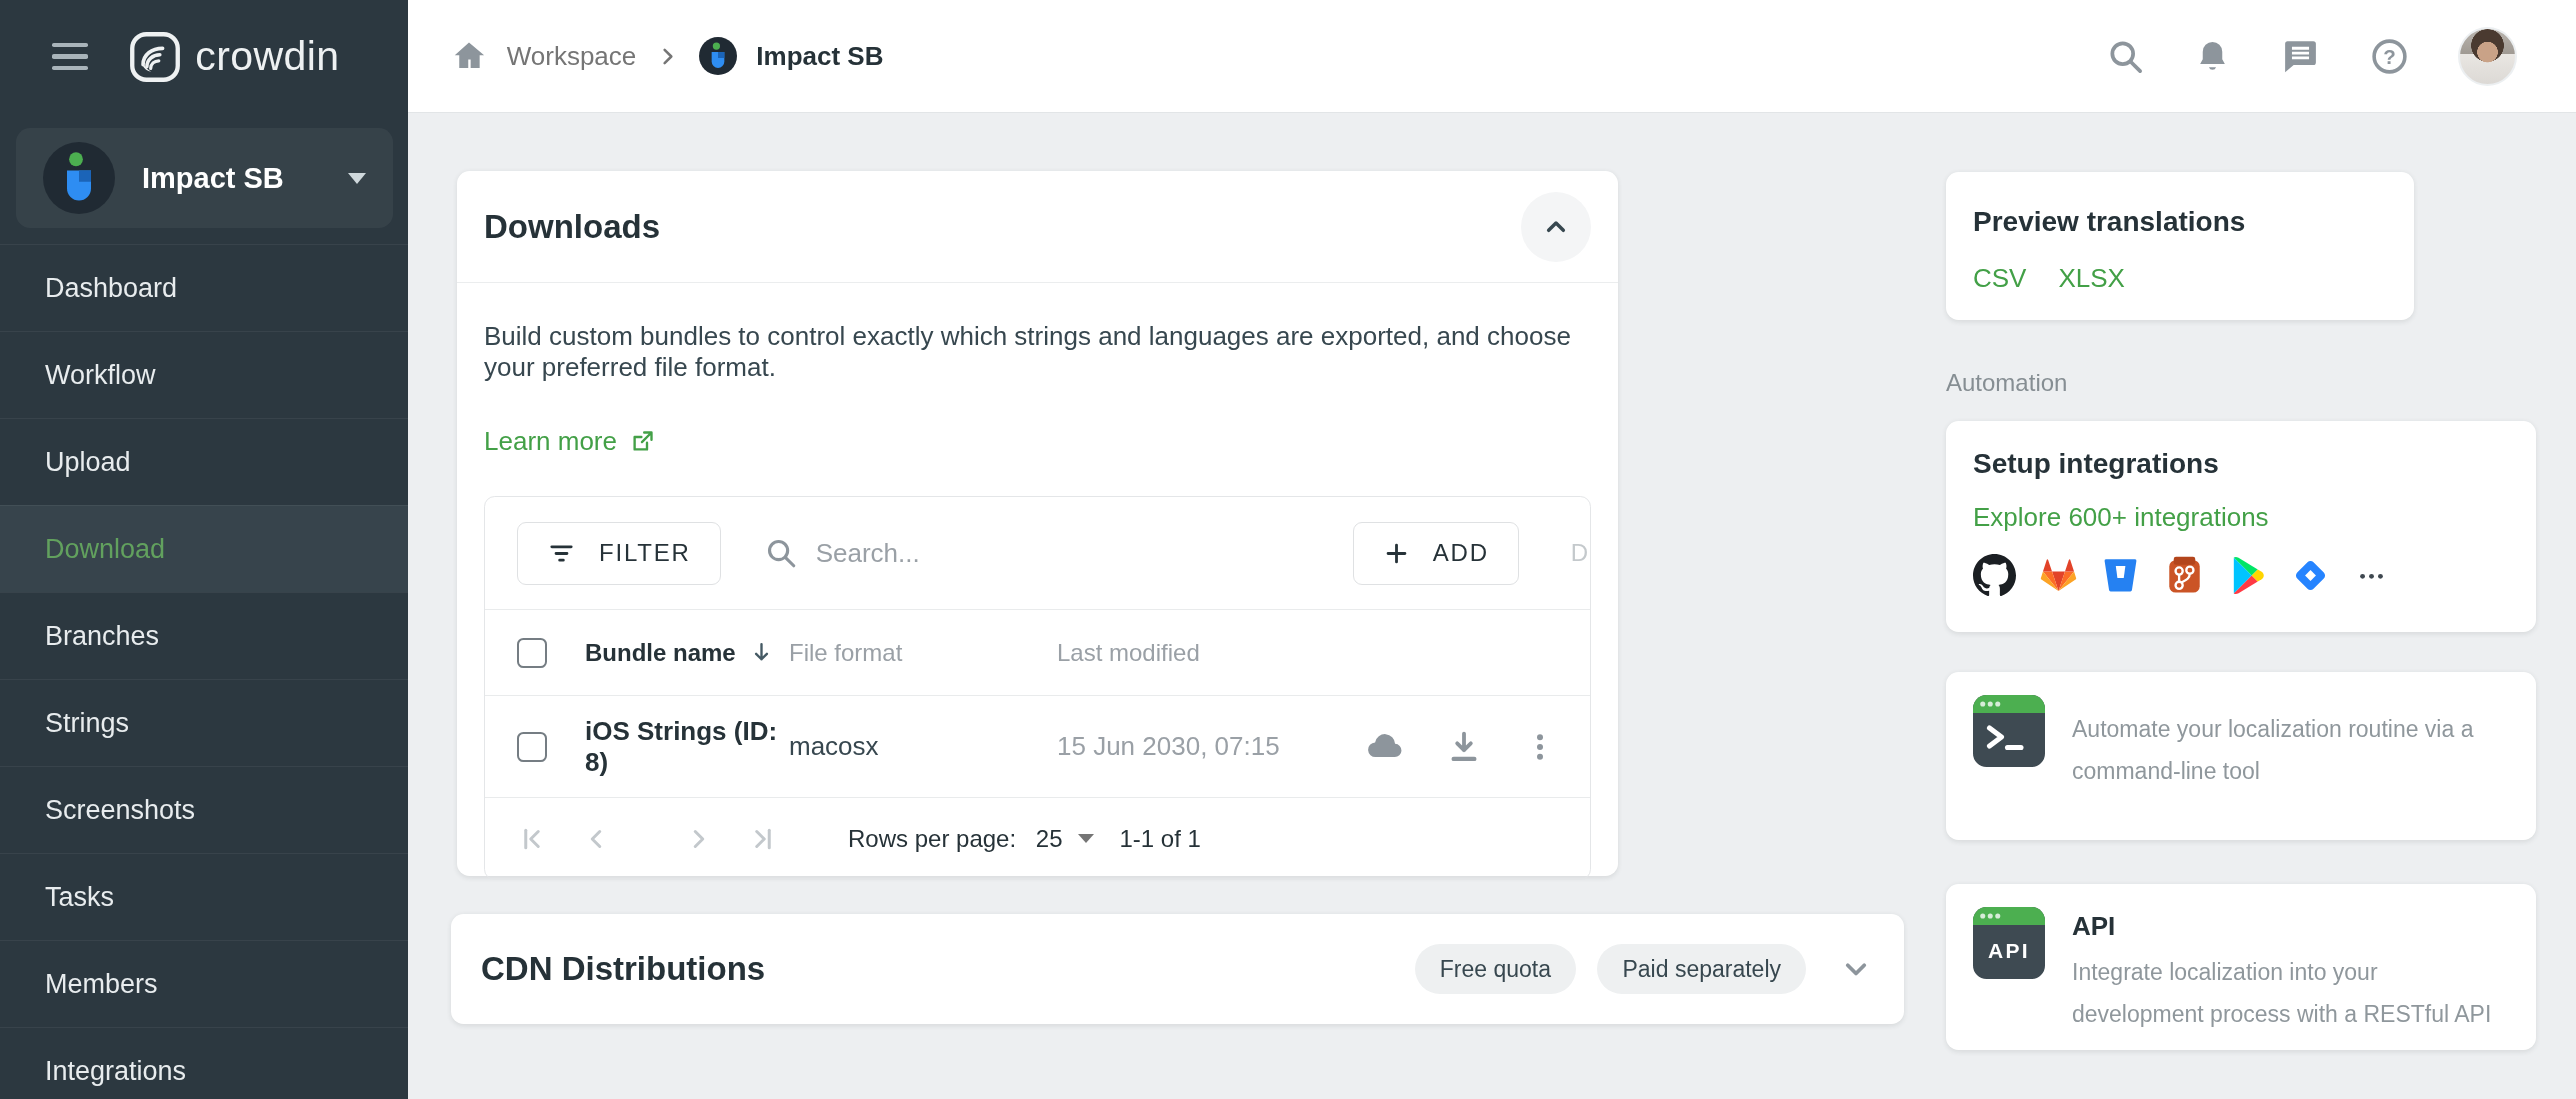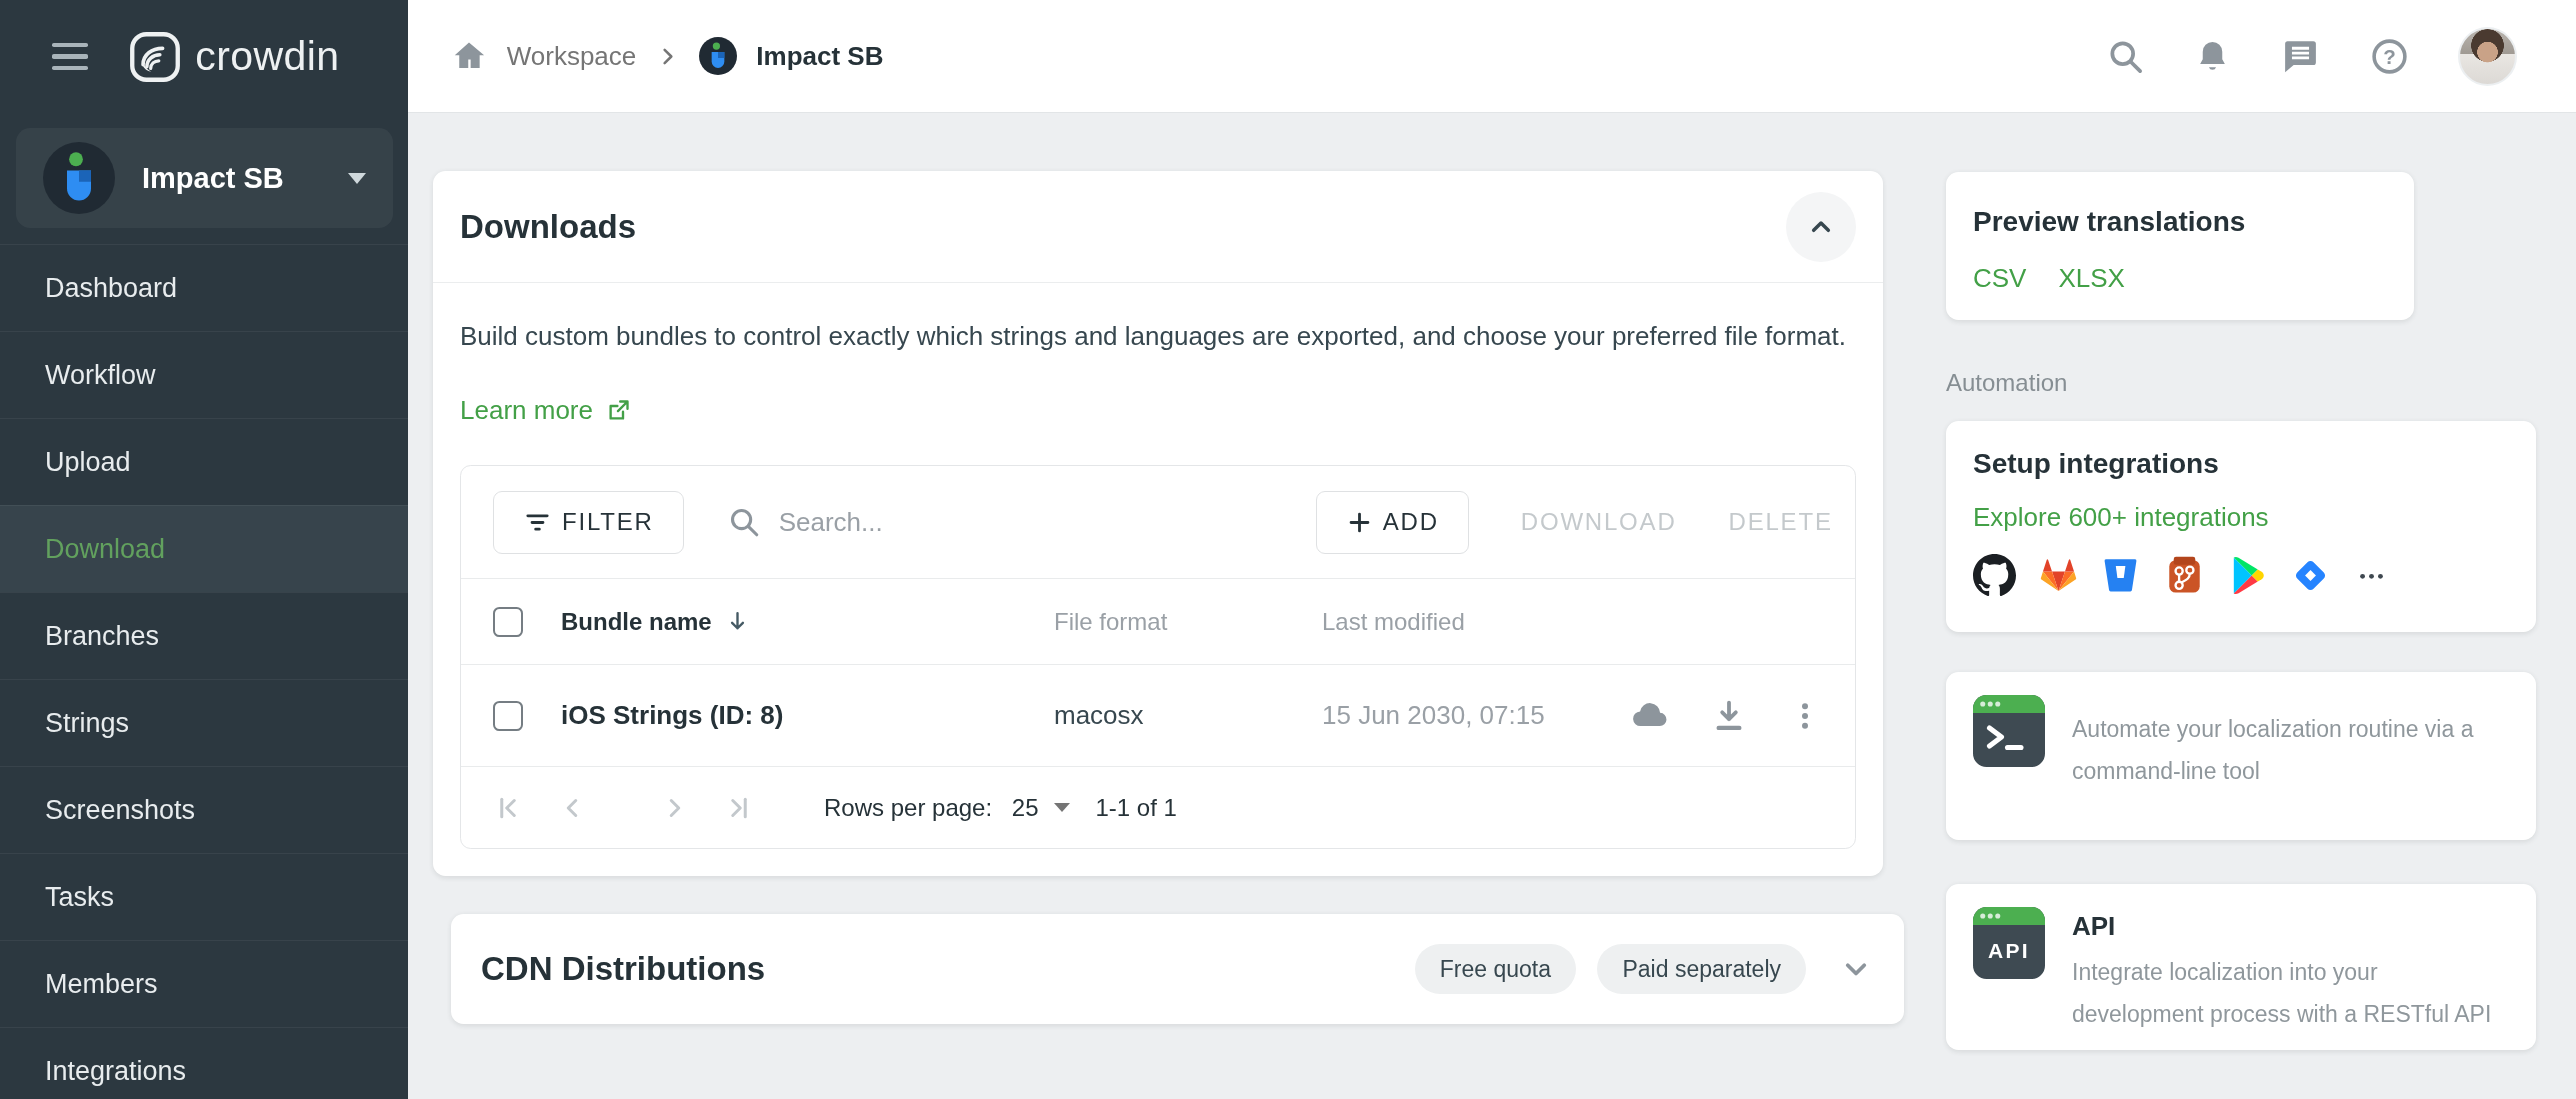--- a/index.html
+++ b/index.html
@@ -39,34 +39,34 @@
   .nav { position:absolute; top:131px; left:0; width:408px; }
   .nav-item { height:87px; display:flex; align-items:center; padding-left:45px; font-size:27px; font-weight:500;
      color:#e8ecee; border-top:1.8px solid rgba(255,255,255,.06); cursor:pointer; }
   .nav-item.active { background:#37444c; color:#62a15e; }
 
   
   .main { position:absolute; top:113px; left:408px; width:2168px; height:987px; background:#edeff1; }
   .card { position:absolute; background:#fff; border-radius:12.5px; box-shadow:0 1.8px 5.4px rgba(33,37,41,.10); }
 
   
-  .downloads-card { left:25px; top:58px; width:1450px; height:705px; }
+  .downloads-card { left:49px; top:58px; width:1161px; height:705px; }
   .card-header { height:112px; border-bottom:1.8px solid #ebedee; display:flex; align-items:center; padding:0 27px; }
   .card-title { font-size:33px; font-weight:bold; color:#263238; }
   .collapse-btn { margin-left:auto; width:70px; height:70px; border-radius:50%; background:#f4f5f6; color:#37474f;
      display:flex; align-items:center; justify-content:center; cursor:pointer; }
   .card-body { padding:0 27px; }
   .description { margin-top:38px; font-size:26px; color:#37474f; }
   .learn-more { margin-top:43px; display:flex; align-items:center; gap:12.5px; font-size:26px; color:#43a047; cursor:pointer; width:fit-content; }
   .learn-more svg { display:block; }
 
   .table-box { margin-top:39px; border:1.8px solid #e4e6e8; border-radius:10.7px; overflow:hidden; }
   .toolbar { height:112px; display:flex; align-items:center; padding:0 32px; }
   .btn { height:63px; border:1.8px solid #dfe1e3; border-radius:9px; background:#fff; display:flex; align-items:center;
-     gap:10px; padding:0 29px; font-size:24px; font-weight:500; letter-spacing:1.8px; color:#263238; cursor:pointer; }
+     gap:23px; padding:0 29px; font-size:24px; font-weight:500; letter-spacing:1.8px; color:#263238; cursor:pointer; }
   .search { display:flex; align-items:center; gap:18px; margin-left:43px; flex:1; color:#8d959c; }
   .search input { border:none; outline:none; font-size:26px; font-family:inherit; color:#263238; width:537px; background:transparent; }
   .search input::placeholder { color:#9aa0a6; }
   .text-btn { font-size:24px; font-weight:500; letter-spacing:1.8px; margin-left:52px; cursor:default; }
   .text-btn.disabled { color:#c4c9cc; }
 
   .thead, .trow, .pager { display:flex; align-items:center; padding:0 32px; border-top:1.8px solid #e9ebec; }
   .thead { height:86px; font-size:24px; color:#9aa0a6; }
   .col-check { width:68px; flex:none; }
   .checkbox { display:block; width:30px; height:30px; border:2.7px solid #757d83; border-radius:6.3px; background:#fff; cursor:pointer; }

